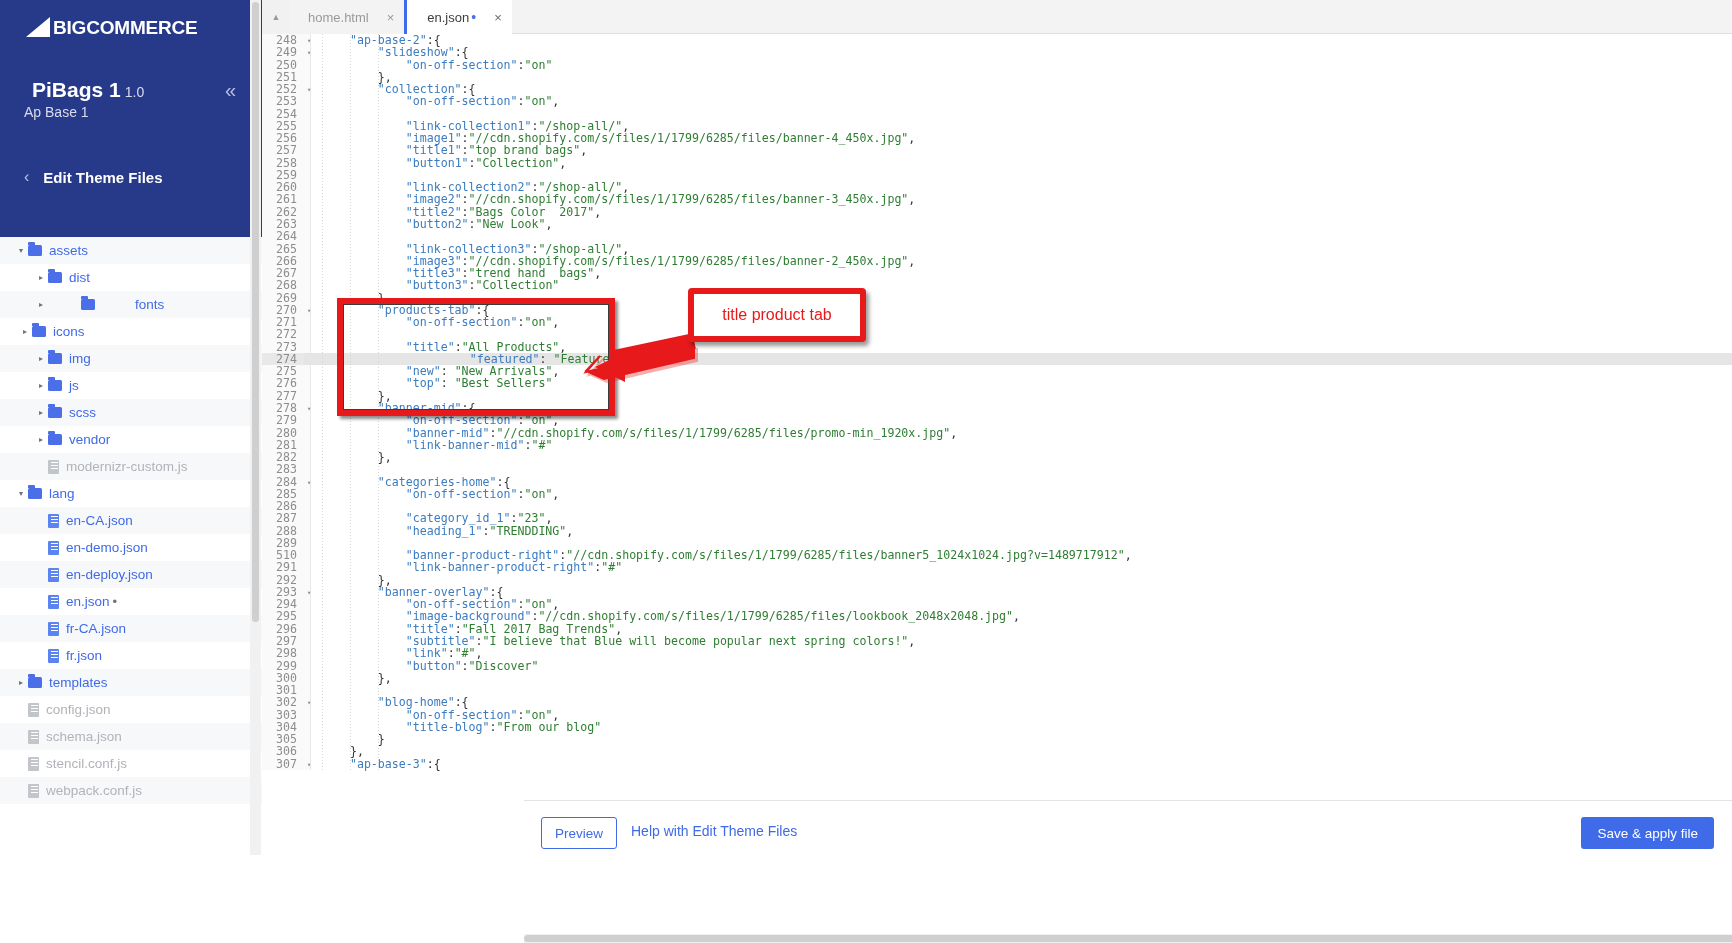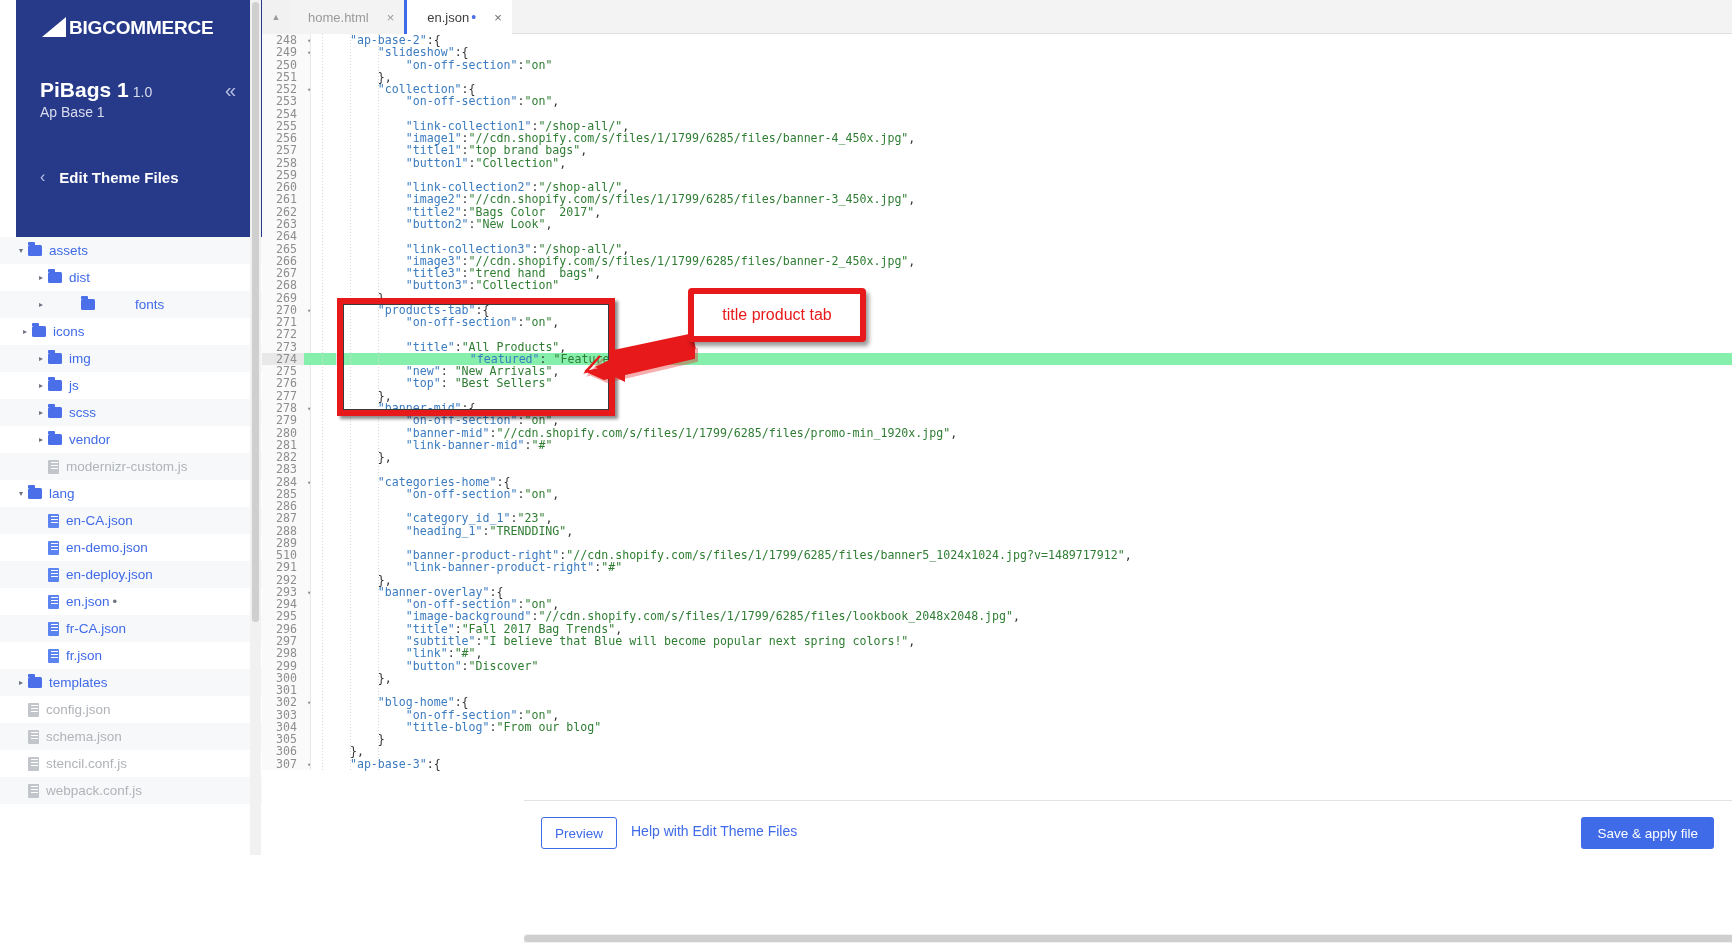--- a/index.html
+++ b/index.html
@@ -11,33 +11,33 @@
     overflow:hidden;
     position:relative;
   }
 
   
   #sidebar {
     position:absolute; left:0; top:0; width:262px; height:943px;
     background:#ffffff;
   }
   #sidebar-top {
-    background:#273a8a; height:237px; position:relative;margin-left:16px;
+    background:#273a8a; height:237px; position:relative;
   }
   .logo {
     position:absolute; left:24px; top:17px;
     display:flex; align-items:center;
   }
   .logo-mark { position:relative; width:28px; height:22px; margin-right:1px; }
   .logo-text {
     color:#fff; font-size:19px; font-weight:bold; letter-spacing:-0.2px;
     font-family:"Liberation Sans", sans-serif;
   }
   .theme-title {
-    position:absolute; left:24px; top:78px;
+    position:absolute; left:32px; top:78px;
     color:#ffffff; font-size:21px; font-weight:bold;
   }
   .theme-title .ver { font-size:14px; font-weight:normal; color:#d9dcee; margin-left:4px;}
   .theme-sub {
     position:absolute; left:24px; top:104px;
     color:#d9dcee; font-size:14px;
   }
   .collapse-btn {
     position:absolute; right:26px; top:80px;
     color:#b8c0e0; font-size:20px; line-height:1; cursor:pointer;
@@ -115,21 +115,21 @@
     position:absolute; left:0; top:34px; right:0; bottom:143px;
     background:#ffffff; overflow:hidden;
   }
   #codewrap {
     position:relative;
     font-family:"DejaVu Sans Mono", monospace;
     font-size:11.6px;
     line-height:12.28px;
   }
   .cline { display:flex; height:12.28px; white-space:pre; }
-  .cline.active { background:#86efac;gap:32px; }
+  .cline.active { background:#e5e5e5;gap:32px; }
   .gutter {
     width:42px; flex:0 0 42px; text-align:right; padding-right:7px;
     color:#8d8d8d; background:#fafafa; position:relative;
   }
   .cline.active .gutter { background:#e8e8e8; }
   .fold {
     position:absolute; right:-9px; top:1px; width:8px; text-align:center;
     font-size:7px; color:#8b8b8b;
   }
   .gutterbar { width:7px; flex:0 0 7px; background:#fafafa; border-right:1px solid #e8e8e8;}

